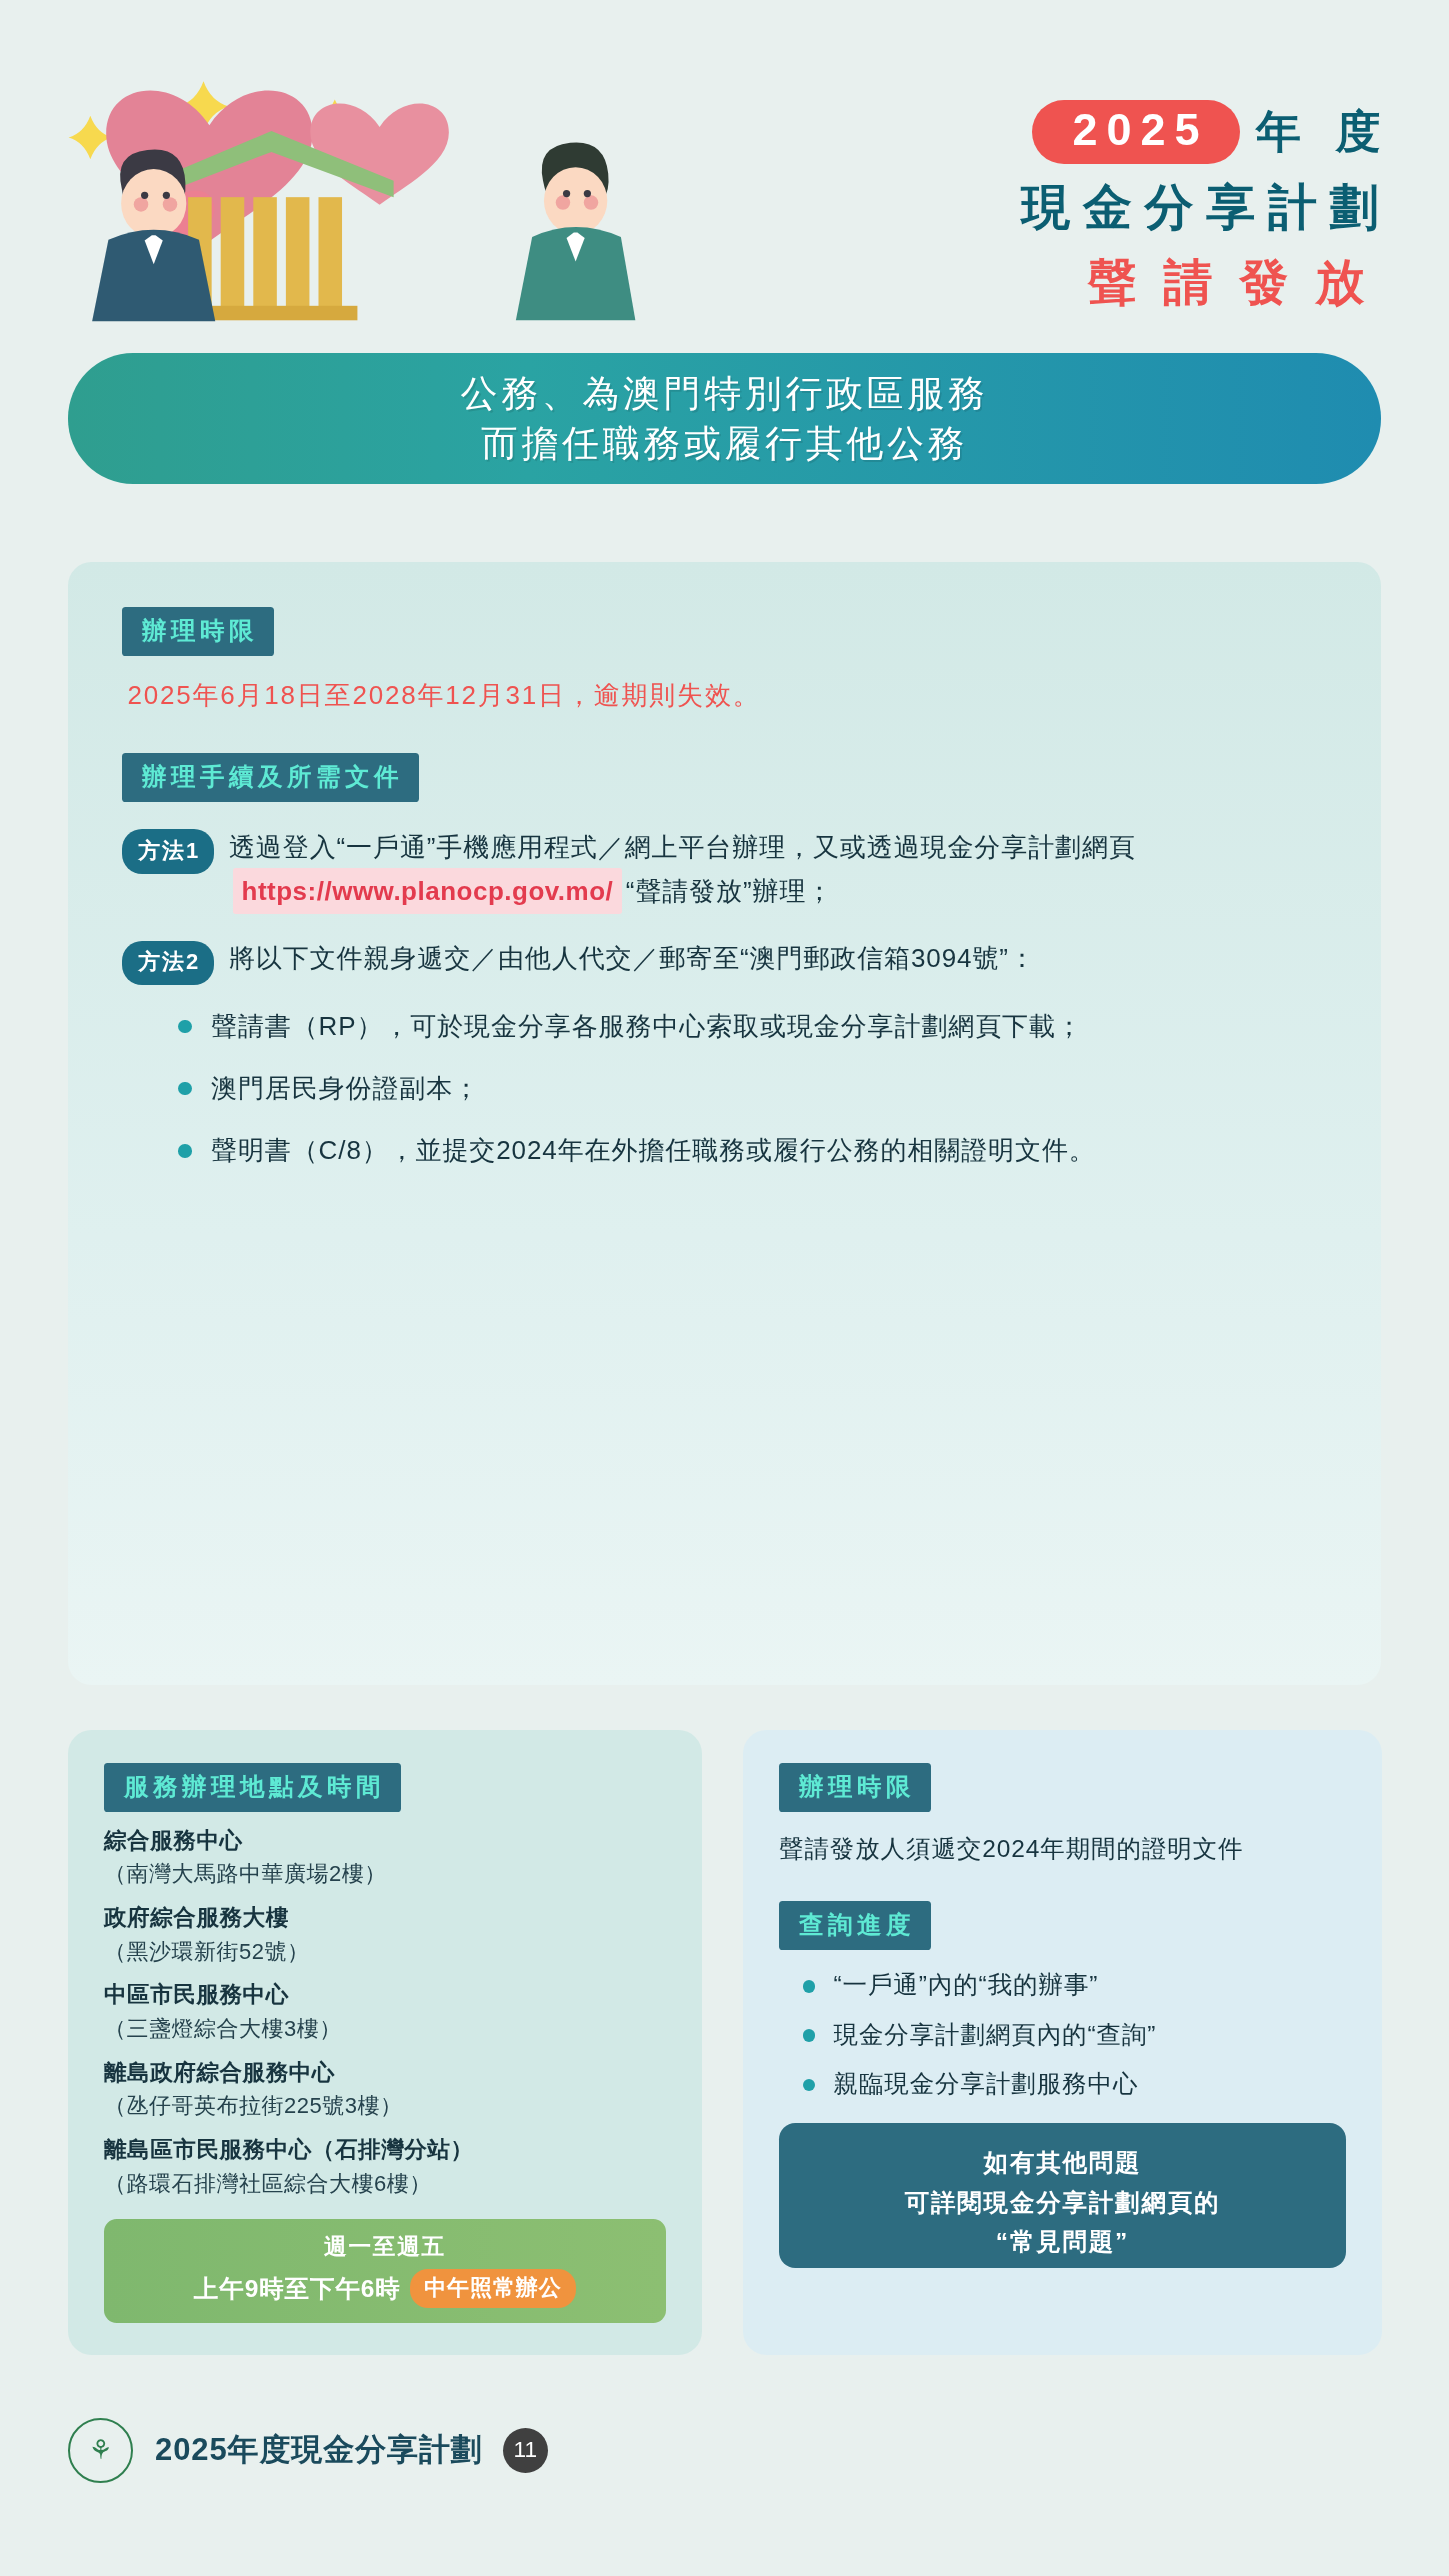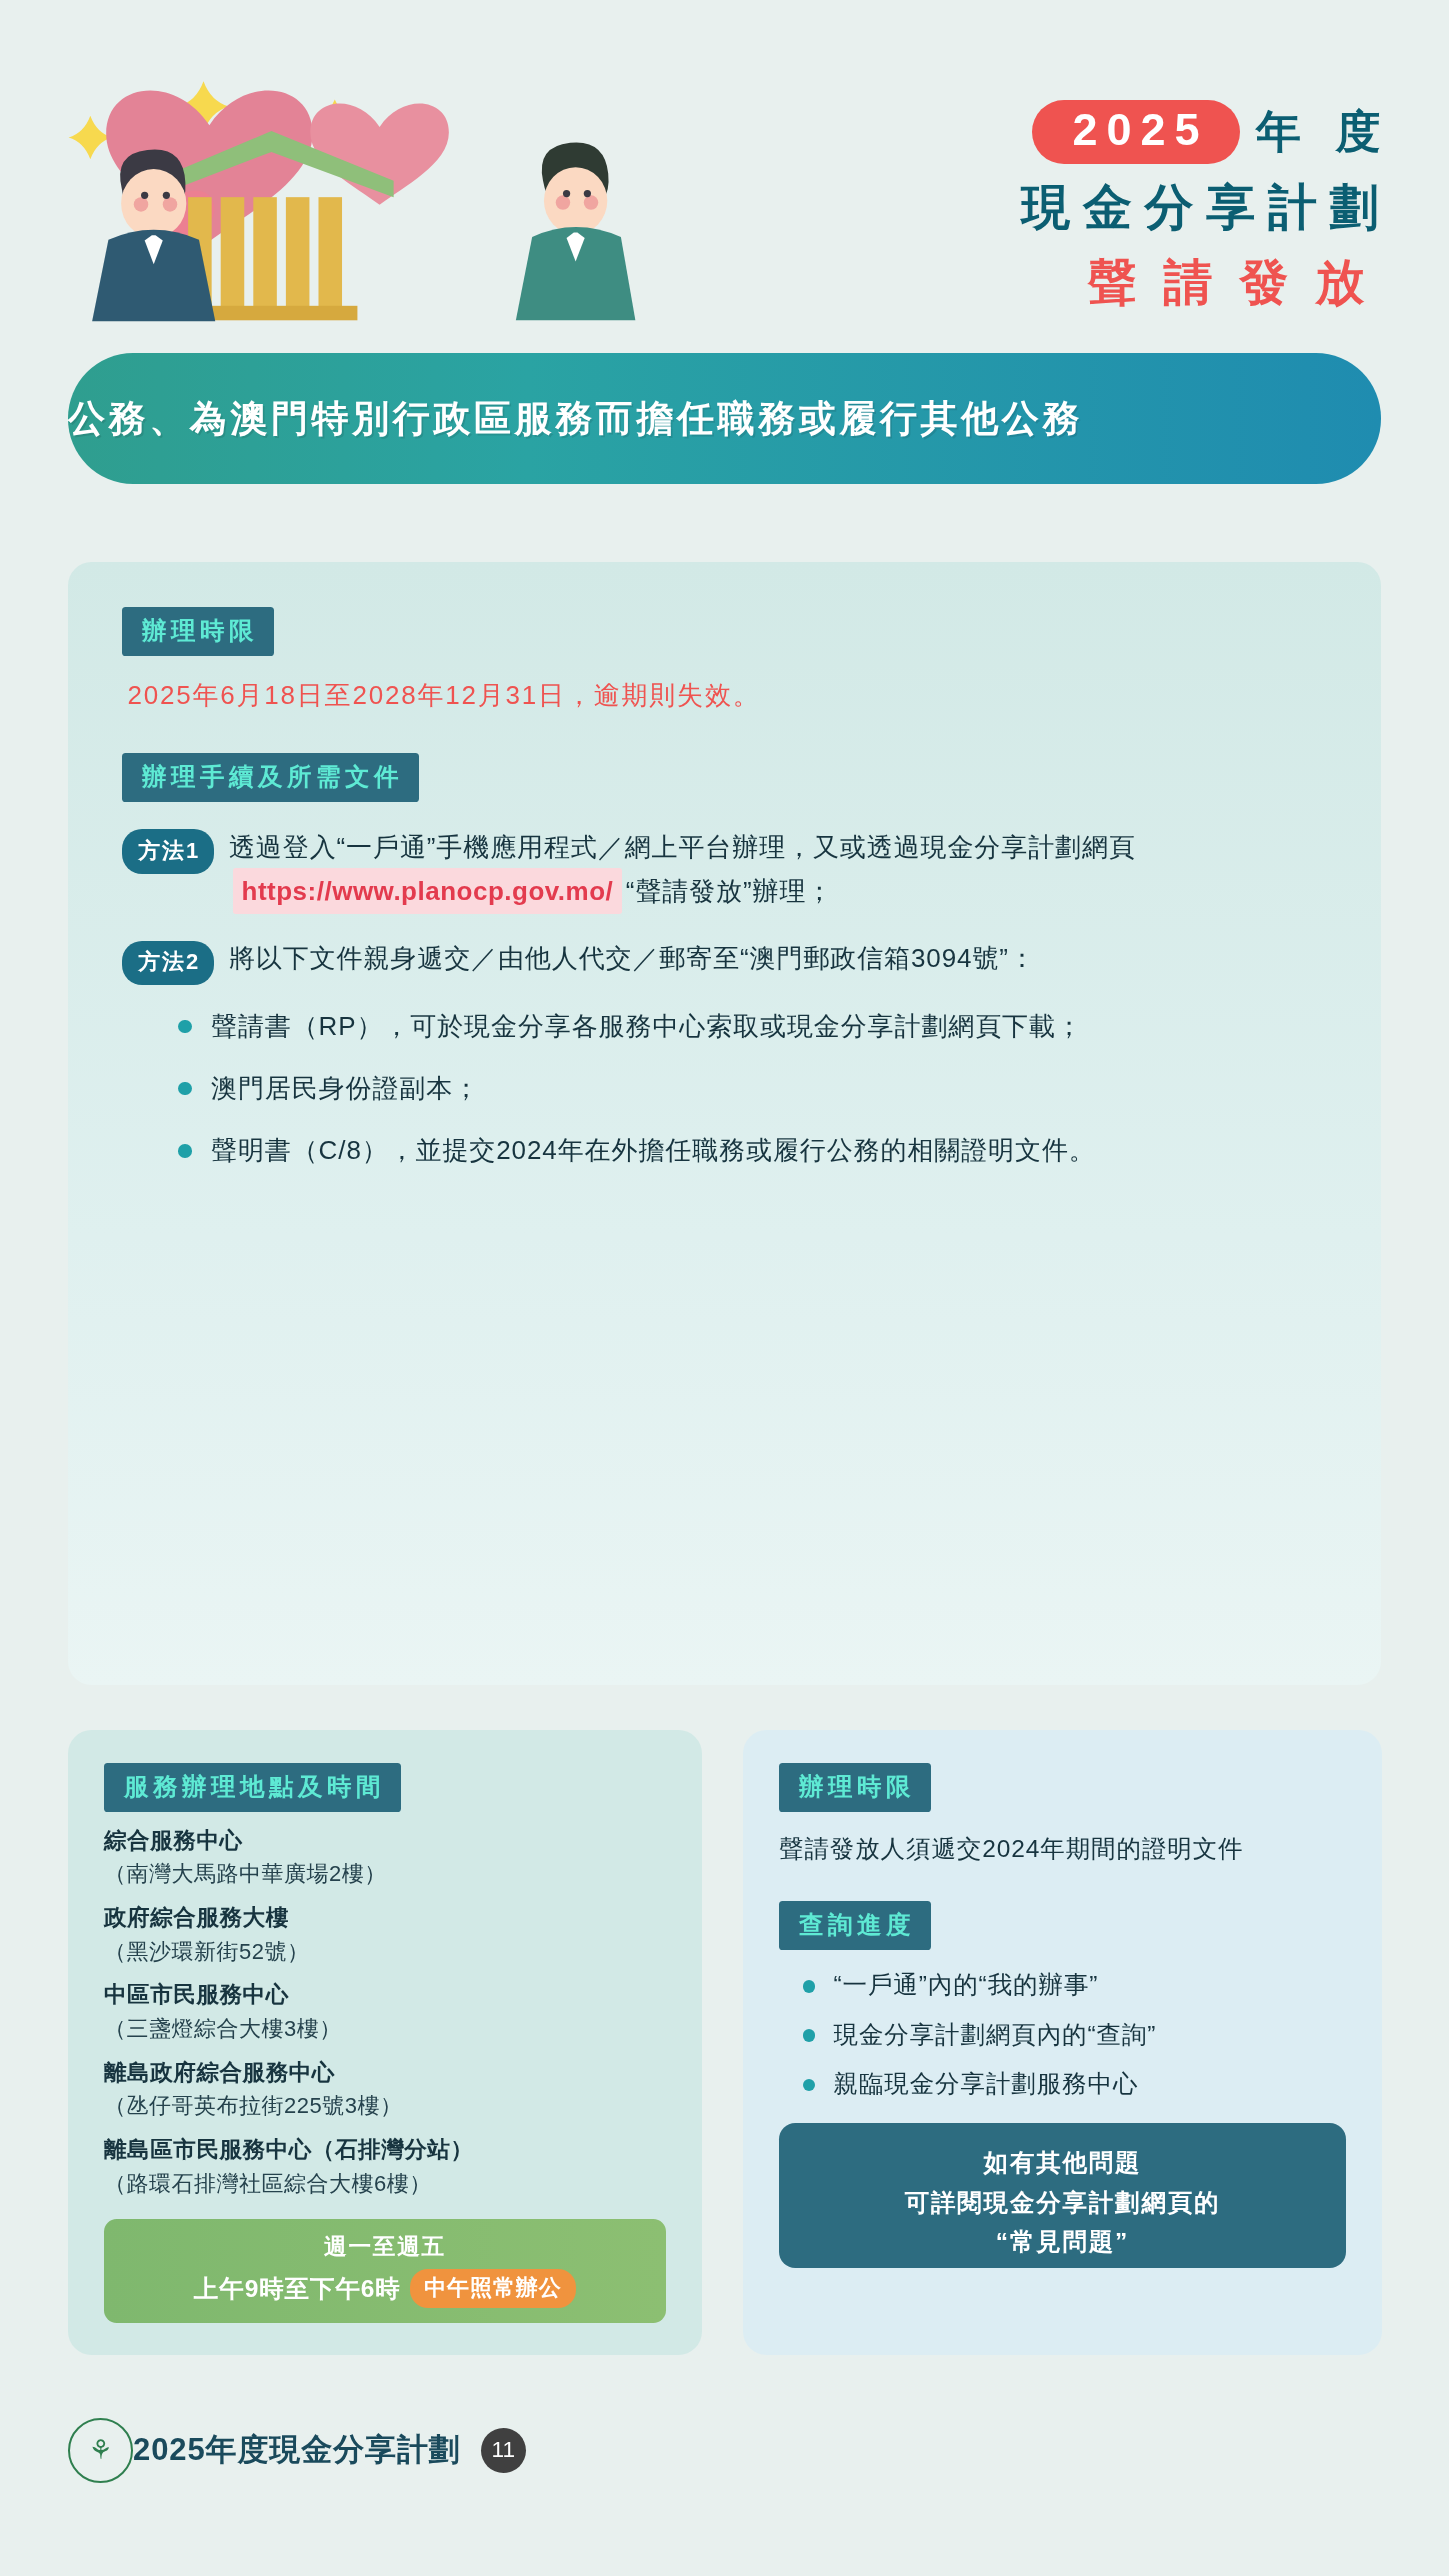--- a/index.html
+++ b/index.html
@@ -74,25 +74,25 @@
 
   .subtitle-banner {
     position: absolute;
     left: 68px;
     top: 353px;
     width: 1313px;
     height: 131px;
     background: linear-gradient(90deg, #2f9e8f 0%, #2aa3a3 35%, #1f8cb0 100%);
     border-radius: 65px;
     display: flex;
-    flex-direction: row;
-    align-items: center;
-    justify-content: flex-start;
-    color: #ffffff;
-    font-weight: bold;
+    flex-direction: column;
+    align-items: center;
+    justify-content: center;
+    color: #ffffff;
+    font-weight: normal;
     font-size: 37px;
     letter-spacing: 3.6px;
     line-height: 1.35;
     text-shadow: 1.8px 1.8px 0 rgba(0,0,0,0.10);
   }
 
   
   .main-card {
     position: absolute;
     left: 68px;
@@ -308,20 +308,21 @@
     text-align: center;
     line-height: 1.05;
     position: relative;
     flex: 0 0 auto;
   }
   .emblem .lotus {
     font-size: 27px;
     line-height: 1;
   }
   .footer-title {
+    margin-left: 22px;
     font-size: 31px;
     font-weight: bold;
     color: #1a4a5c;
     letter-spacing: 0.9px;
   }
   .page-num {
     margin-left: 20px;
     width: 45px;
     height: 45px;
     border-radius: 50%;

